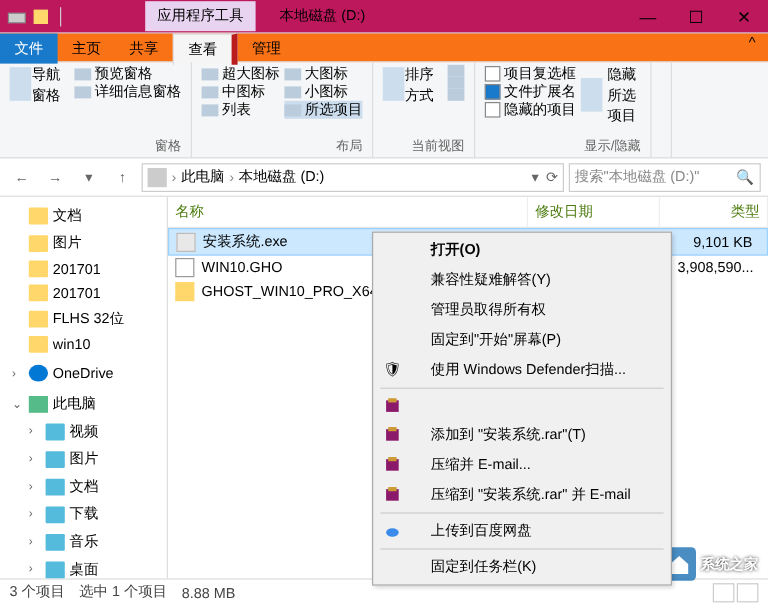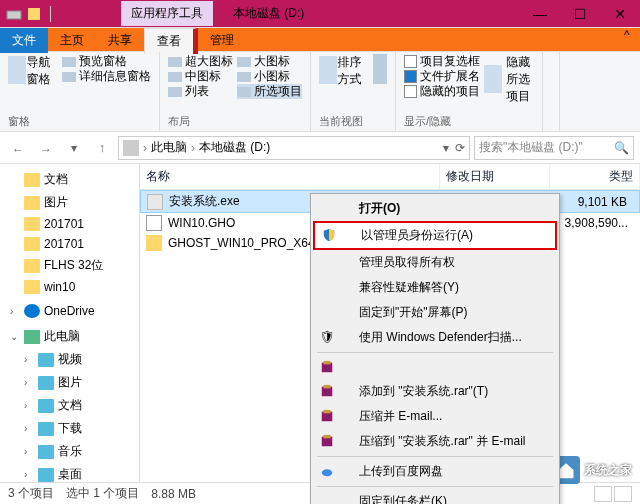--- a/index.html
+++ b/index.html
@@ -16,21 +16,21 @@
 
 .menubar { height: 24px; background: #f97316; display: flex; align-items: flex-start; border-bottom: 1px solid #ddd; }
 .menubar .tab { padding: 4px 12px; display: flex; align-items: center; }
 .menubar .tab.file { background: #1979ca; color: #fff; }
 .menubar .tab.active { background: #f5f5f5; border-top: 1px solid #ddd; border-left: 1px solid #ddd; border-right: 5px solid #b91c1c; }
 .menubar .help { margin-left: auto; padding: 0 8px; display: flex; align-items: center; width: 24px; }
 
 .ribbon { height: 80px; background: #f5f6f7; display: flex; border-bottom: 1px solid #ddd; }
 .ribbon .group { display: flex; flex-direction: column; border-right: 1px solid #ddd; padding: 2px 8px; }
 .ribbon .group-body { flex: 1; display: flex; gap: 4px; align-items: flex-start; }
-.ribbon .group-label { text-align: left; color: #666; font-size: 11px; padding-top: 2px; }
+.ribbon .group-label { text-align: right; color: #666; font-size: 11px; padding-top: 2px; }
 .ribbon .big-btn { display: flex; flex-direction: row; align-items: center; justify-content: center; width: 50px; }
 .ribbon .big-btn .icn { width: 28px; height: 28px; background: #cde; margin-bottom: 2px; }
 .ribbon .opt-list { font-size: 11px; line-height: 15px; }
 .ribbon .opt-list div { display: flex; align-items: center; gap: 3px; }
 .ribbon .chk::before { content: ""; display: inline-block; width: 11px; height: 11px; border: 1px solid #888; background: #fff; }
 .ribbon .chk.on::before { background: #1979ca; }
 .ribbon .mini-icn { width: 14px; height: 10px; background: #bcd; display: inline-block; }
 
 .navbar { height: 32px; display: flex; align-items: center; gap: 4px; padding: 3px 6px; border-bottom: 1px solid #ddd; }
 .navbar .nav-btn { width: 24px; height: 24px; display: flex; align-items: center; justify-content: center; color: #666; }
@@ -42,21 +42,21 @@
 .content { display: flex; height: 318px; }
 .tree { width: 140px; border-right: 1px solid #ddd; overflow: hidden; padding: 4px 0; }
 .tree .node { display: flex; align-items: center; gap: 4px; padding: 3px 4px 3px 24px; }
 .tree .node.l1 { padding-left: 10px; margin-top: 4px; }
 .tree .node .exp { width: 10px; color: #666; font-size: 10px; }
 .tree .fold-icn { width: 16px; height: 14px; background: #ffd76a; border-radius: 1px; }
 .tree .od-icn { width: 16px; height: 14px; background: #0078d4; border-radius: 50%; }
 .tree .pc-icn { width: 16px; height: 14px; background: #5b8; }
 
 .list { flex: 1; display: flex; flex-direction: column; }
-.list .hdr { display: flex; border-bottom: 1px solid #e5e5e5; color: #0f172a; }
+.list .hdr { display: flex; border-bottom: 1px solid #e5e5e5; color: #4d7c0f; }
 .list .hdr > div { padding: 4px 6px; border-right: 1px solid #eee; }
 .list .hdr .c-name { flex: 1; }
 .list .hdr .c-date { width: 110px; }
 .list .hdr .c-type { width: 90px; text-align: right; }
 .list .hdr .c-size { width: 80px; text-align: right; }
 .list .row { display: flex; align-items: center; padding: 2px 6px; }
 .list .row.sel { background: #cce8ff; border: 1px solid #99d1ff; }
 .list .row .c-name { flex: 1; display: flex; align-items: center; gap: 6px; }
 .list .row .c-size { width: 80px; text-align: right; padding-right: 6px; }
 .list .file-icn { width: 16px; height: 16px; background: #e8e8e8; border: 1px solid #bbb; }
@@ -328,36 +328,27 @@
       <div class="c-size"></div>
     </div>
   </div>
 </div>
 
 <div class="ctx-menu">
   <div class="item bold">
       <div class="mi-icn"></div>
       <span>打开(O)</span>
     </div>
-  <div class="item hl">
-      <div class="mi-icn shield-icn">
-        <svg viewBox="0 0 16 16">
-          <path d="M8 1l6 2v4c0 4-3 7-6 8-3-1-6-4-6-8V3z" fill="#2a7ab8"></path>
-          <path d="M8 1l6 2v4c0 4-3 7-6 8V1z" fill="#ffc83d"></path>
-        </svg>
-      </div>
-      <span>以管理员身份运行(A)</span>
+  <div class="item">
+      <div class="mi-icn"></div>
+      <span>兼容性疑难解答(Y)</span>
     </div>
   <div class="item">
       <div class="mi-icn"></div>
       <span>管理员取得所有权</span>
-    </div>
-  <div class="item">
-      <div class="mi-icn"></div>
-      <span>兼容性疑难解答(Y)</span>
     </div>
   <div class="item">
       <div class="mi-icn"></div>
       <span>固定到"开始"屏幕(P)</span>
     </div>
   <div class="item">
       <div class="mi-icn">🛡</div>
       <span>使用 Windows Defender扫描...</span>
     </div>
   <div class="divider"></div>

